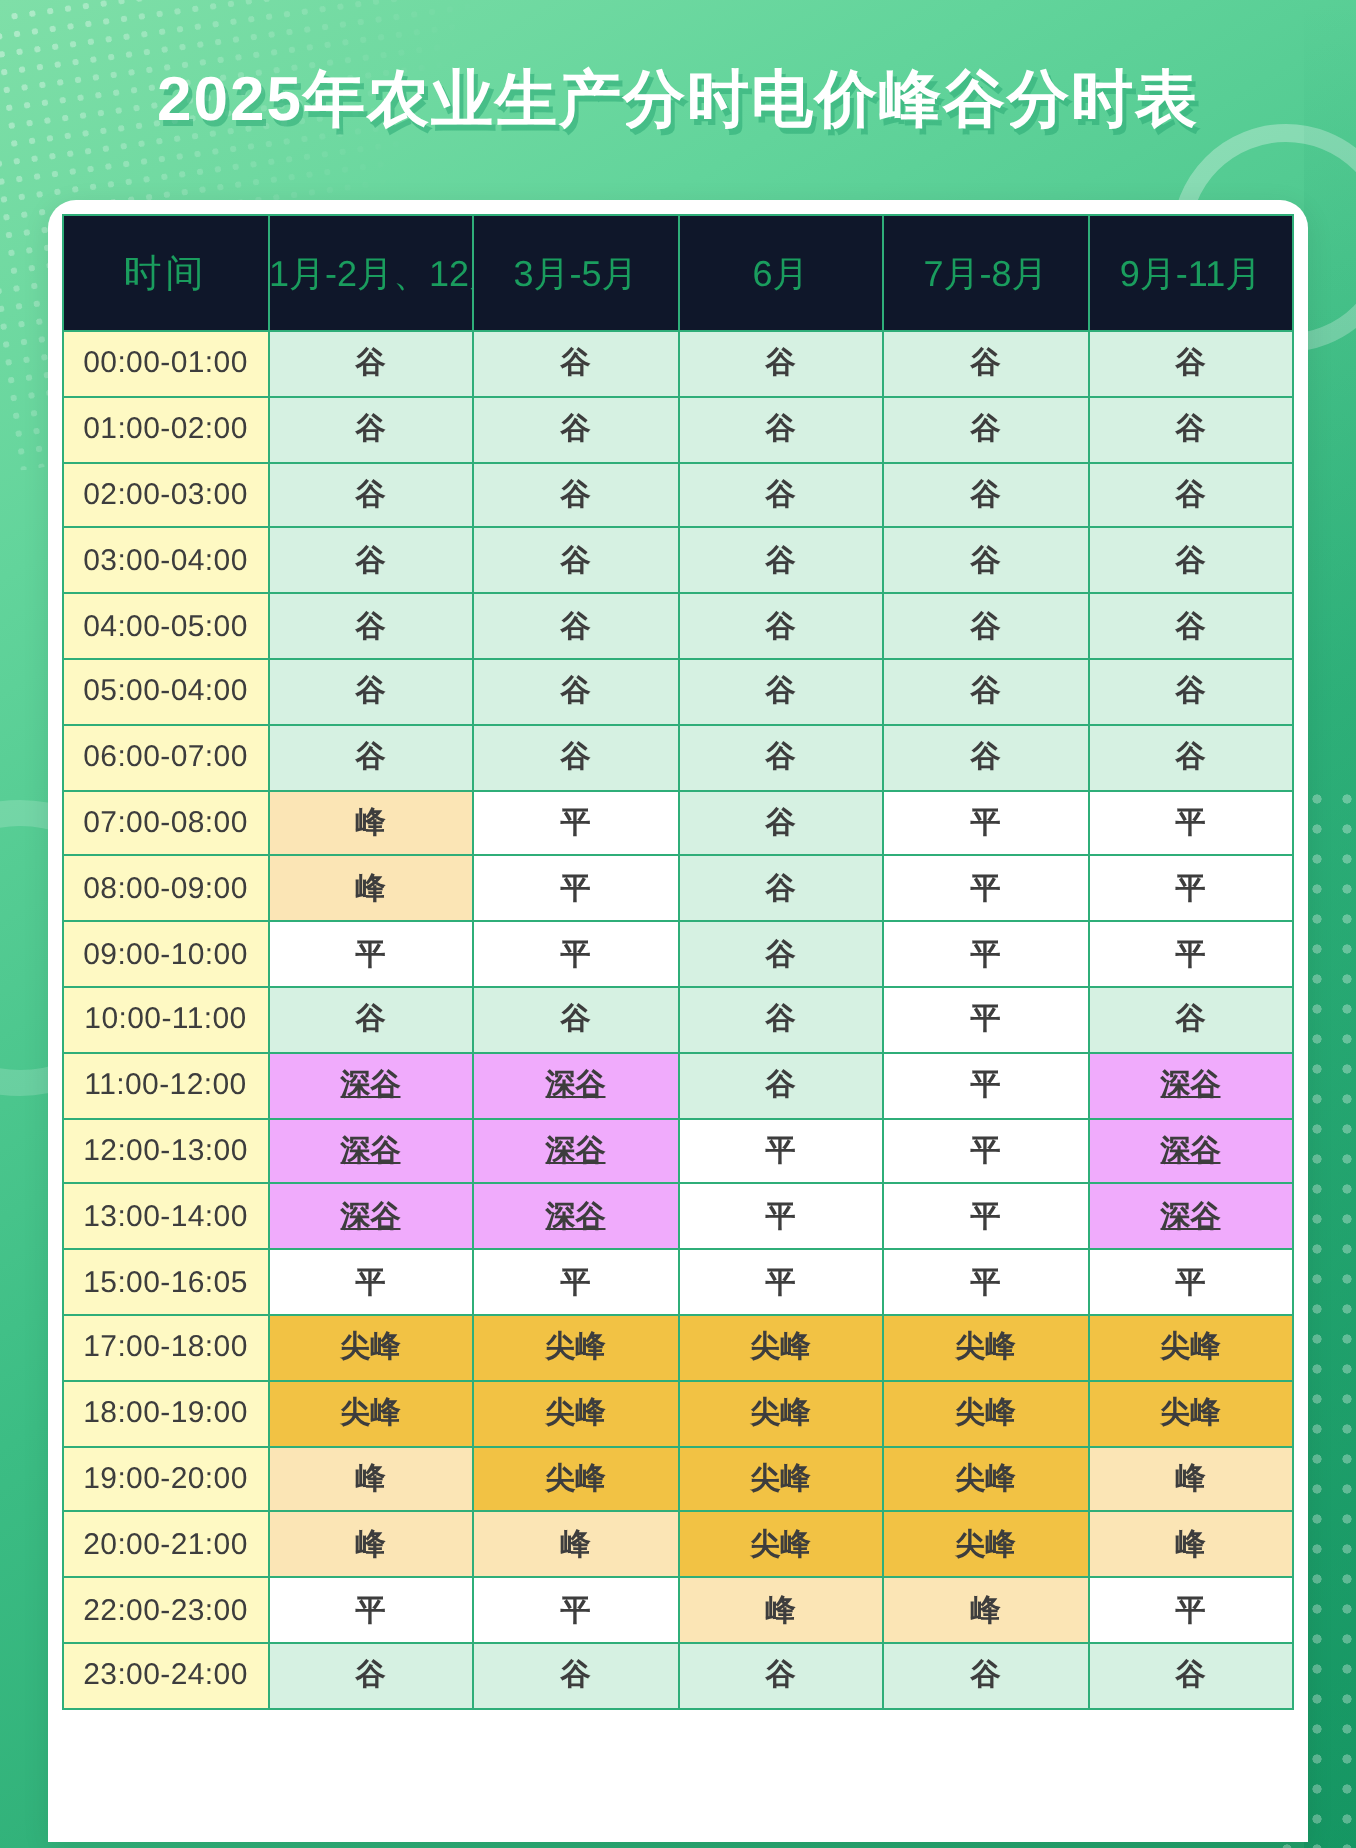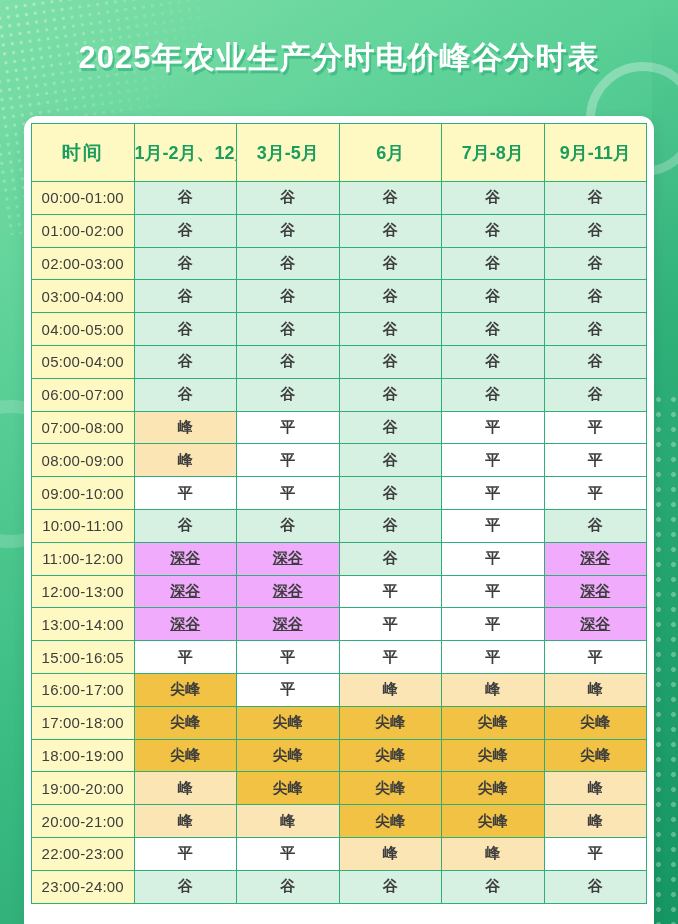--- a/index.html
+++ b/index.html
@@ -74,21 +74,21 @@
     width: 26px;
     height: 924px;
     background: linear-gradient(180deg, rgba(10,140,92,0.0) 0%, rgba(10,140,92,0.28) 38%, rgba(10,140,92,0.45) 100%);
     pointer-events: none;
   }
 
   
   .title-wrap {
     position: relative;
     z-index: 4;
-    height: 116px;
+    height: 100px;
     display: flex;
     align-items: center;
     justify-content: center;
   }
   .title {
     font-size: 31px;
     font-weight: bold;
     color: #ffffff;
     letter-spacing: 1px;
     text-shadow: 2px 3px 0 rgba(42,170,116,0.55);
@@ -121,23 +121,23 @@
     font-size: 15px;
     color: #3d3d3d;
     padding: 0;
     height: 31.8px;
     overflow: hidden;
     white-space: nowrap;
   }
   table.price-table thead th {
     height: 57px;
     font-size: 18px;
-    font-weight: bold;
+    font-weight: normal;
     color: #1a9d5e;
-    background: #fef9c3;
+    background: #0f172a;
   }
   table.price-table thead th.col-time {
     font-size: 19px;
     letter-spacing: 2px;
   }
   td.time-cell {
     font-size: 14.5px;
     color: #4a4a4a;
     background: #fef9c3;
     letter-spacing: 0.2px;
@@ -296,28 +296,20 @@
           </tr>
           <tr>
             <td class="time-cell">15:00-16:05</td>
             <td class="val lv-ping">平</td>
             <td class="val lv-ping">平</td>
             <td class="val lv-ping">平</td>
             <td class="val lv-ping">平</td>
             <td class="val lv-ping">平</td>
           </tr>
           <tr>
-            <td class="time-cell">16:00-17:00</td>
-            <td class="val lv-jianfeng">尖峰</td>
-            <td class="val lv-ping">平</td>
-            <td class="val lv-feng">峰</td>
-            <td class="val lv-feng">峰</td>
-            <td class="val lv-feng">峰</td>
-          </tr>
-          <tr>
             <td class="time-cell">17:00-18:00</td>
             <td class="val lv-jianfeng">尖峰</td>
             <td class="val lv-jianfeng">尖峰</td>
             <td class="val lv-jianfeng">尖峰</td>
             <td class="val lv-jianfeng">尖峰</td>
             <td class="val lv-jianfeng">尖峰</td>
           </tr>
           <tr>
             <td class="time-cell">18:00-19:00</td>
             <td class="val lv-jianfeng">尖峰</td>

